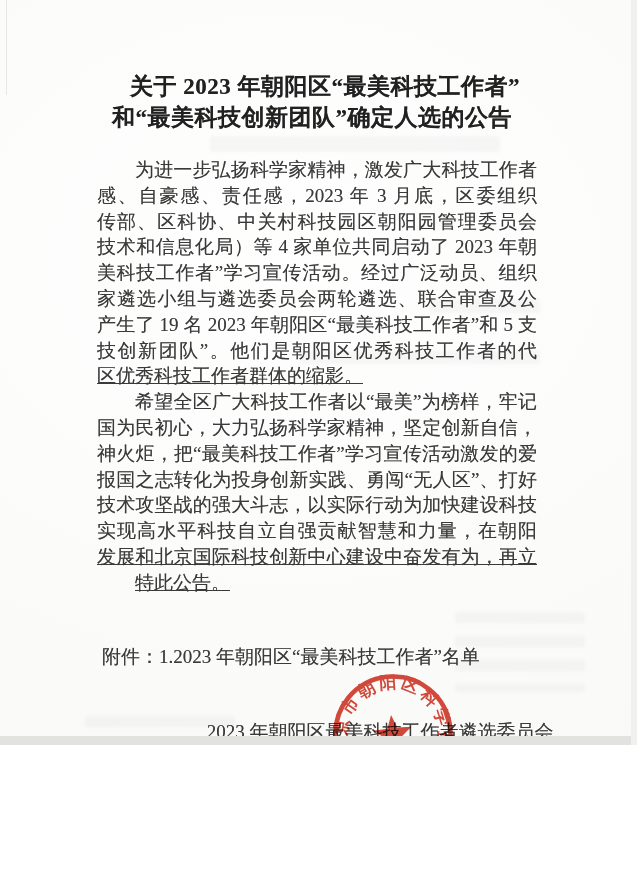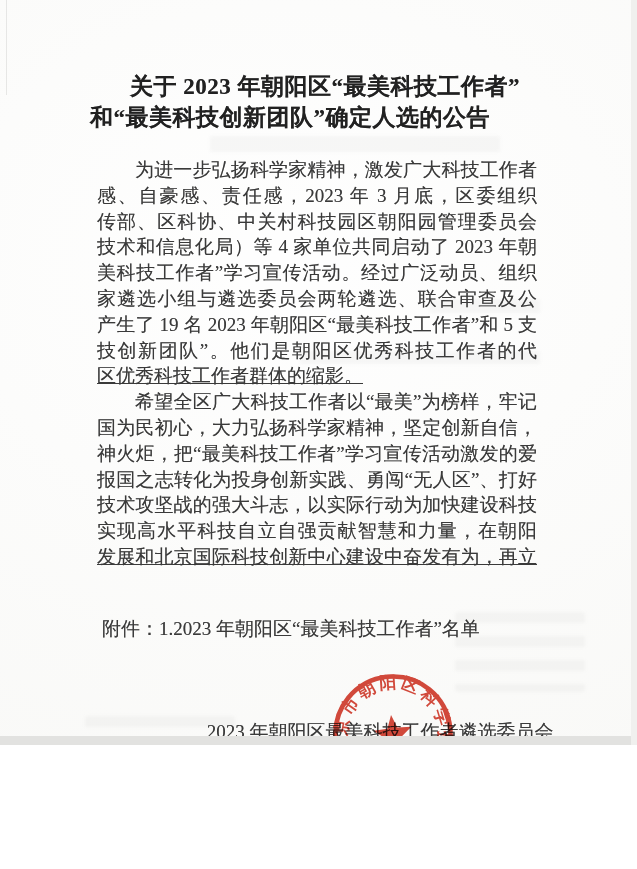--- a/index.html
+++ b/index.html
@@ -19,36 +19,37 @@
   .edge-left-line-bottom{position:absolute;left:52px;top:793px;width:1px;height:70px;background:#dcdcda;opacity:.5;}
 
   .title-line{
     position:absolute;
     font-size:23px;font-weight:bold;color:#212121;
     text-align:center;letter-spacing:.5px;line-height:30px;
     text-shadow:0 0 .5px rgba(30,30,30,.6);
     white-space:nowrap;
   }
   #title1{left:0;top:72px;width:650px;}
-  #title2{left:0;top:103px;width:580px;}
+  #title2{left:0;top:103px;width:580px;padding-left:22px;}
 
   .bline{
     position:absolute;left:97px;width:440px;height:26px;line-height:26px;
     font-size:19px;color:#3a3a3a;
     text-align:justify;text-align-last:justify;
     text-shadow:0 0 .6px rgba(70,70,70,.55);
     overflow:hidden;
   }
   .bline.indent{padding-left:38px;width:402px;}
   .bline.end{text-align-last:left;text-decoration:underline;}
 
   .aline{
     position:absolute;height:27px;line-height:27px;
     font-size:19px;color:#3a3a3a;white-space:nowrap;
     text-shadow:0 0 .6px rgba(70,70,70,.55);
+    margin-top:28px;
   }
 
   .sig{
     position:absolute;left:180px;width:400px;height:27px;line-height:27px;
     font-size:19px;color:#3a3a3a;text-align:center;white-space:nowrap;
     text-shadow:0 0 .6px rgba(70,70,70,.55);
   }
 
   .seal-wrap{
     position:absolute;left:330px;top:671px;width:126px;height:126px;
@@ -92,20 +93,21 @@
   <div class="bline" style="top:312px">产生了 19 名 2023 年朝阳区“最美科技工作者”和 5 支“最美科</div>
   <div class="bline" style="top:338px">技创新团队”。他们是朝阳区优秀科技工作者的代表，是朝阳</div>
   <div class="bline end" style="top:363px">区优秀科技工作者群体的缩影。</div>
   <div class="bline indent" style="top:389px">希望全区广大科技工作者以“最美”为榜样，牢记科技报</div>
   <div class="bline" style="top:415px">国为民初心，大力弘扬科学家精神，坚定创新自信，接力精</div>
   <div class="bline" style="top:441px">神火炬，把“最美科技工作者”学习宣传活动激发的爱国之情、</div>
   <div class="bline" style="top:467px">报国之志转化为投身创新实践、勇闯“无人区”、打好“卡脖子”</div>
   <div class="bline" style="top:492px">技术攻坚战的强大斗志，以实际行动为加快建设科技强国、</div>
   <div class="bline" style="top:518px">实现高水平科技自立自强贡献智慧和力量，在朝阳“十四五”</div>
   <div class="bline end" style="top:544px">发展和北京国际科技创新中心建设中奋发有为，再立新功！</div>
+  <div class="bline indent end" style="top:570px">特此公告。</div>
 
   <div class="aline" style="left:102px;top:615px">附件：1.2023 年朝阳区“最美科技工作者”名单</div>
 
   <div class="sig" style="top:718px">2023 年朝阳区最美科技工作者遴选委员会</div>
   <div class="sig" style="top:745px">（北京市朝阳区科学技术协会代章）</div>
   <div class="sig" style="top:772px">2023 年 4 月 19 日</div>
 
   <div class="seal-wrap">
     <svg width="126" height="126" viewBox="0 0 126 126">
       <circle cx="63" cy="63" r="57.5" fill="none" stroke="#d23a2b" stroke-width="4.6"></circle>

